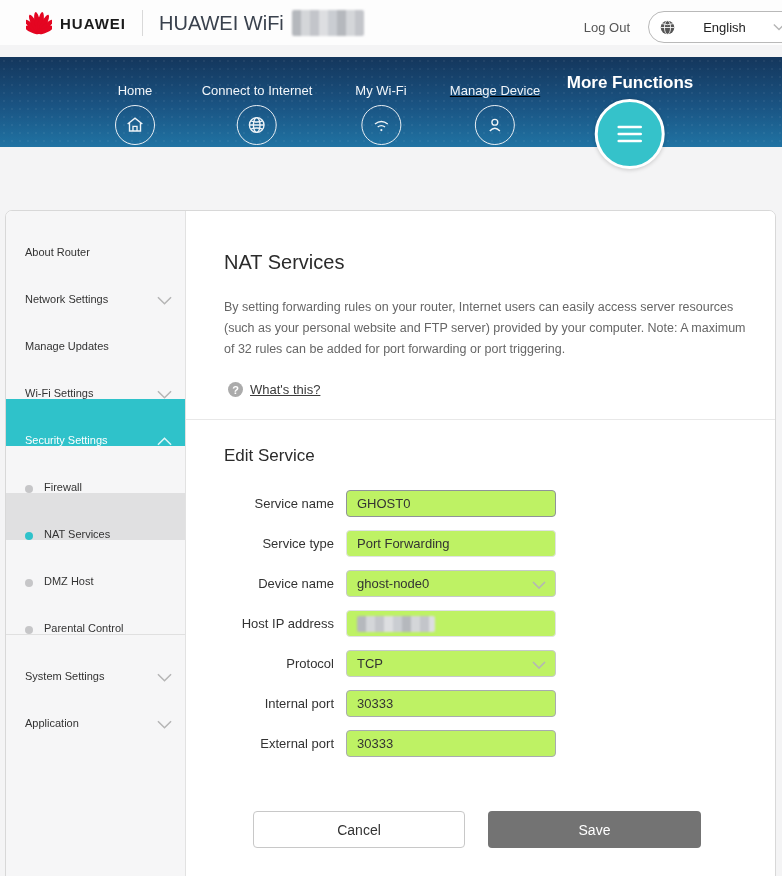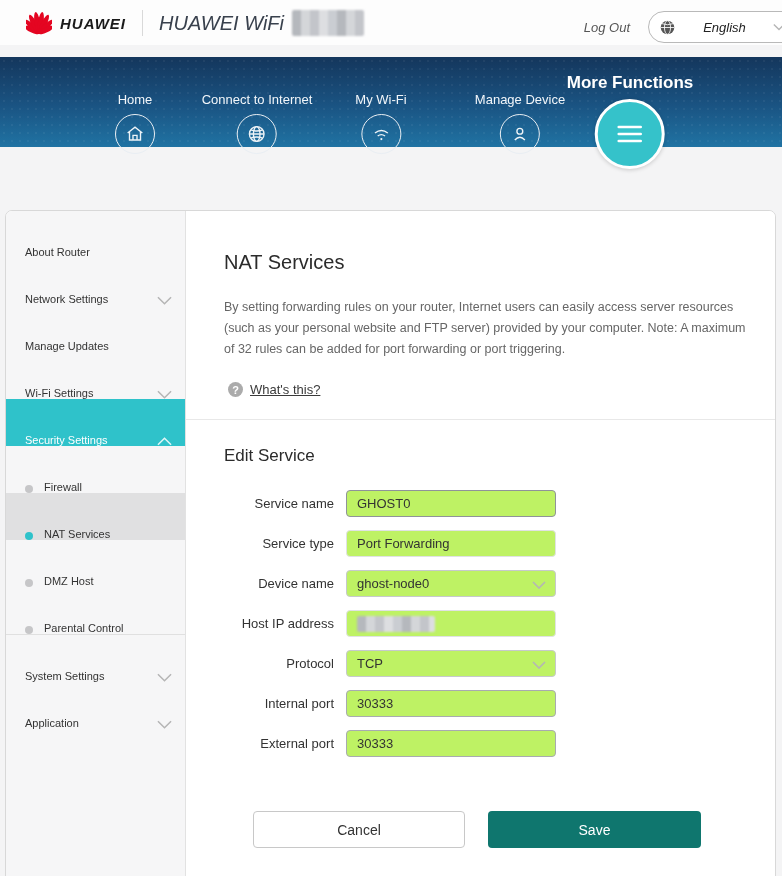--- a/index.html
+++ b/index.html
@@ -1,41 +1,41 @@
 <!DOCTYPE html>
 <html><head>
 <meta charset="utf-8">
 <style>
   * { margin:0; padding:0; box-sizing:border-box; }
   html,body { width:782px; height:876px; overflow:hidden; }
   body { font-family:"Liberation Sans", sans-serif; background:#f4f4f5; position:relative; }
 
   
-  .topbar { position:absolute; left:0; top:0; width:782px; height:45px; background:#fdfdfd;font-style:italic; }
+  .topbar { position:absolute; left:0; top:0; width:782px; height:45px; background:#fdfdfd; }
   .brand-wrap { position:absolute; left:26px; top:10px; display:flex; align-items:center; }
   .huawei-logo { width:26px; height:26px; margin-right:8px; }
   .brand-word { font-size:15px; font-weight:bold; letter-spacing:1px; color:#1a1a1a; }
   .brand-sep { width:1px; height:26px; background:#d9d9d9; margin:0 16px; }
   .product-title { font-size:20px; color:#39414d; }
   .title-redacted { display:inline-block; width:72px; height:26px; vertical-align:middle; margin-left:8px; }
   .logout { position:absolute; right:152px; top:20px; font-size:13px; color:#555; cursor:pointer; }
   .lang-pill { position:absolute; left:648px; top:11px; width:150px; height:32px; border:1px solid #b9b9b9;
                border-radius:16px; background:#fff; display:flex; align-items:center; padding:0 10px; }
   .lang-pill .globe { width:17px; height:17px; }
   .lang-label { flex:1; text-align:center; font-size:13px; color:#222; }
   .lang-chevron { width:12px; height:8px; margin-right:2px; }
 
   
   .mainnav { position:absolute; left:0; top:57px; width:782px; height:90px;
              background:linear-gradient(180deg,#14365c 0%, #1a5483 55%, #2073a3 100%); }
   .mainnav::after { content:""; position:absolute; inset:0;
              background-image:radial-gradient(rgba(255,255,255,0.05) 1px, transparent 1.2px);
              background-size:8px 8px; pointer-events:none; }
   .nav-item { position:absolute; top:0; transform:translateX(-50%); text-align:center; cursor:pointer; z-index:2; }
-  .nav-label { color:#f2f6fa; font-size:13px; margin-top:35px; white-space:nowrap; }
+  .nav-label { color:#f2f6fa; font-size:13px; margin-top:26px; white-space:nowrap; }
   .nav-circle { width:40px; height:40px; border:1.4px solid #e9eef3; border-radius:50%;
                 margin:7px auto 0; display:flex; align-items:center; justify-content:center; }
   .nav-item.active .nav-label { font-size:17px; font-weight:bold; color:#ffffff; margin-top:16px; }
   .nav-circle.big { width:70px; height:70px; border:3px solid #ffffff; background:#35c2ca; margin-top:6px;
                     box-shadow:0 1px 4px rgba(0,0,0,0.18); }
   .nav-icon { stroke:#eef3f7; fill:none; stroke-width:1.5; }
 
   
   .panel { position:absolute; left:5px; top:210px; width:771px; height:700px; background:#ffffff;
            border:1px solid #d8d8d8; border-radius:7px 7px 0 0; display:flex; overflow:hidden; }
@@ -79,21 +79,21 @@
 
   .redacted { background:
       repeating-linear-gradient(90deg,#b5b8bd 0 9px,#d4d6d9 9px 18px,#c3c5ca 18px 27px,#dddee1 27px 36px,#cacdd2 36px 45px),
       repeating-linear-gradient(0deg,rgba(255,255,255,0) 0 9px,rgba(110,115,122,0.22) 9px 18px);
       filter:blur(0.8px); border-radius:2px; }
 
   .btn-row { display:flex; margin:54px 0 0 67px;text-align:right; }
   .btn { height:37px; border-radius:4px; font-size:14px; display:flex; align-items:center; justify-content:center;
          cursor:pointer; font-family:"Liberation Sans", sans-serif; }
   .btn.cancel { width:212px; background:#fff; border:1px solid #c8c8c8; color:#333; }
-  .btn.save { width:213px; background:#0f766e; border:none; color:#fff; margin-left:23px; }
+  .btn.save { width:213px; background:#737373; border:none; color:#fff; margin-left:23px; }
 
   .chev-svg { stroke:#b5b5b5; stroke-width:1.6; fill:none; }
   .chev-svg.light { stroke:rgba(255,255,255,0.85); }
 </style>
 </head>
 <body>
 
 <div class="topbar">
   <div class="brand-wrap">
     <svg class="huawei-logo" viewBox="-15 -26 30 28">
@@ -170,21 +170,21 @@
   <div class="nav-item" style="left:381px;">
     <div class="nav-label">My Wi-Fi</div>
     <div class="nav-circle">
       <svg class="nav-icon" width="22" height="22" viewBox="0 0 24 24">
         <path d="M5 11 Q12 5.5 19 11"></path>
           <path d="M8 14.2 Q12 11.2 16 14.2"></path>
           <circle cx="12" cy="17.5" r="1.2" fill="#eef3f7" stroke="none"></circle>
       </svg>
     </div>
   </div>
-  <div class="nav-item" style="left:520px;">
+  <div class="nav-item" style="left:495px;text-decoration:underline;">
     <div class="nav-label">Manage Device</div>
     <div class="nav-circle">
       <svg class="nav-icon" width="22" height="22" viewBox="0 0 24 24">
         <circle cx="12" cy="9" r="3.2"></circle>
           <path d="M6.5 18.5 Q12 12.5 17.5 18.5"></path>
       </svg>
     </div>
   </div>
   <div class="nav-item active" style="left:630px;">
     <div class="nav-label">More Functions</div>

